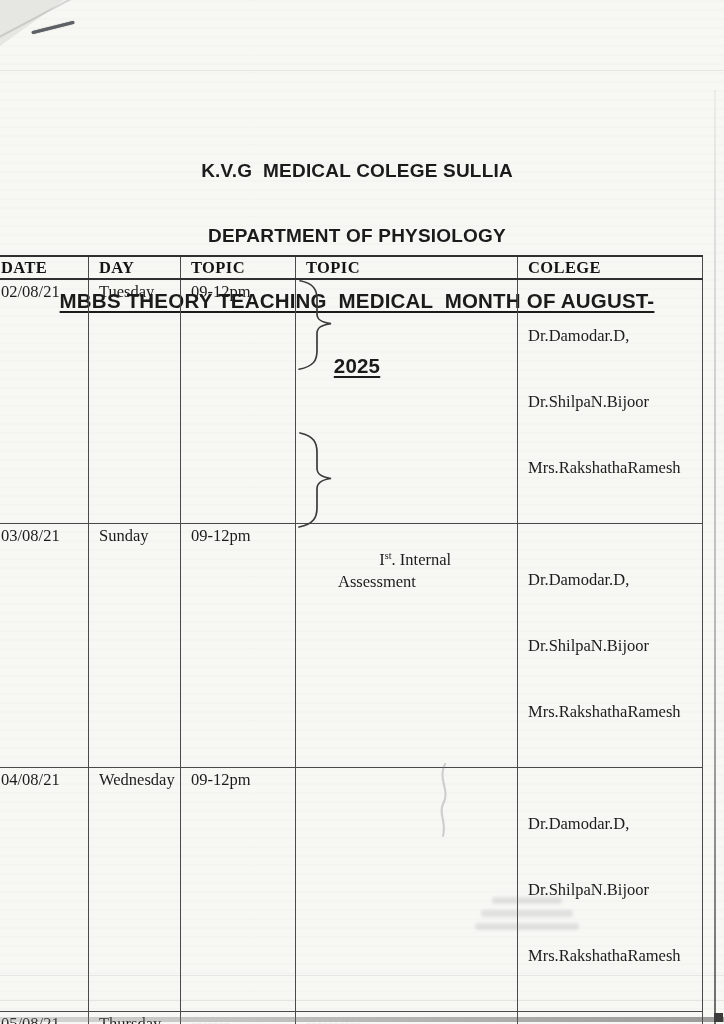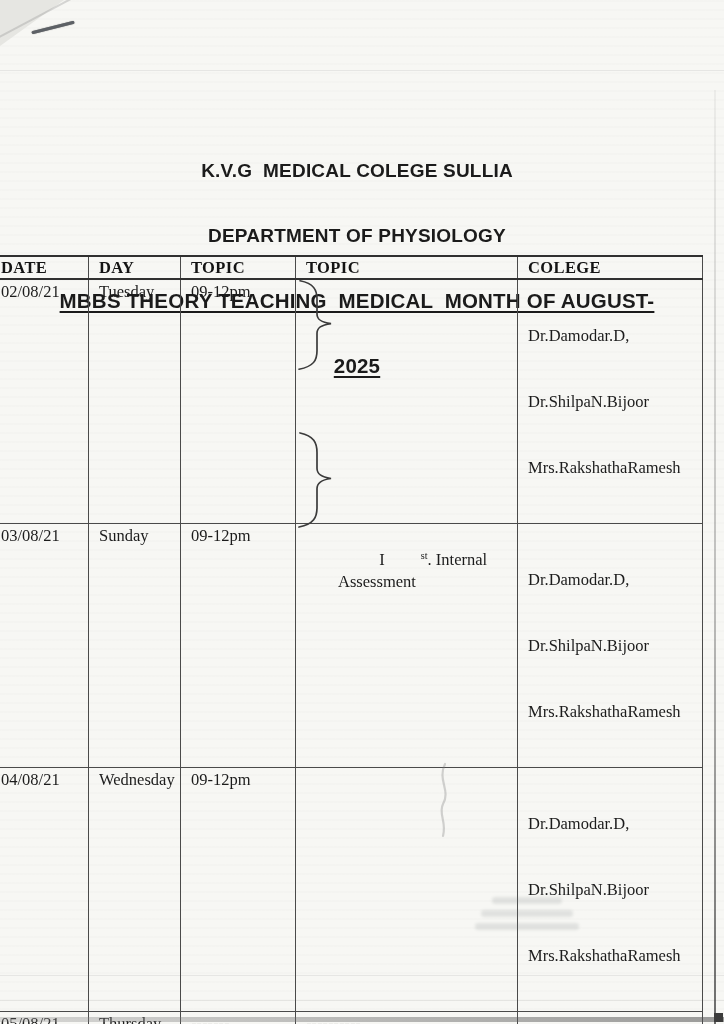--- a/index.html
+++ b/index.html
@@ -80,21 +80,21 @@
   }
   table.sched thead th{
     font-size:16.5px;font-weight:700;letter-spacing:0.4px;
     border-top:2px solid #303030;border-bottom:2px solid #303030;
     padding-top:0;line-height:21px;text-align:left;color:#141414;
   }
   td.c-date{padding-left:2px;}
   td.c-topic{padding-left:8px;}
   td.c-topic.ia{padding-left:42px;padding-top:3px;}
   td.c-teacher{padding-left:8px;}
-  sup{font-size:0.62em;vertical-align:super;line-height:0;margin-left:36px;}
+  sup{font-size:0.62em;vertical-align:super;line-height:0;}
   .brace{position:absolute;pointer-events:none;}
 </style>
 </head>
 <body>
 
 <div class="page">
 
   <div class="streaks"></div>
   <div class="fold-corner"></div>
   <div class="fold-edge"></div>

